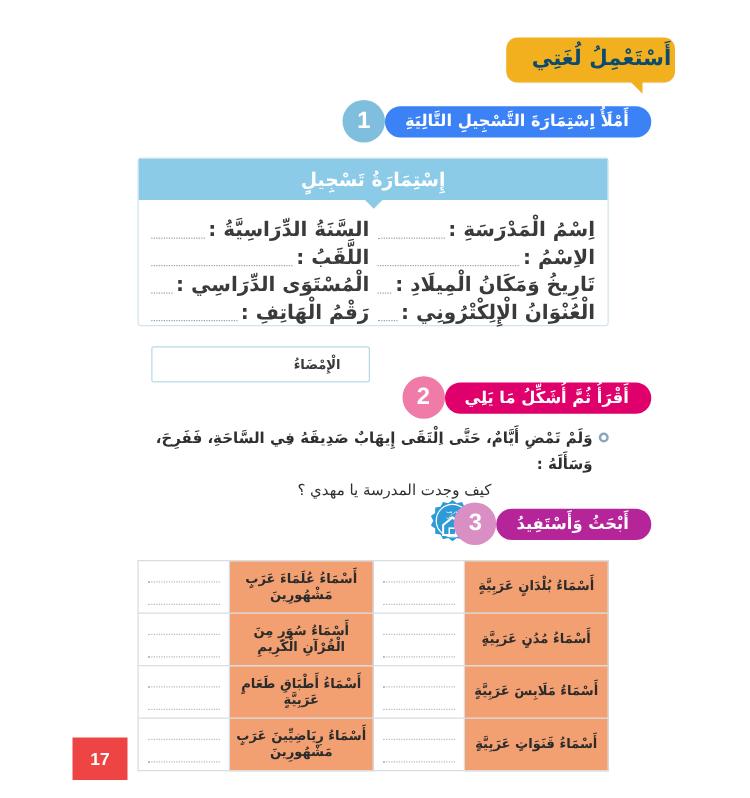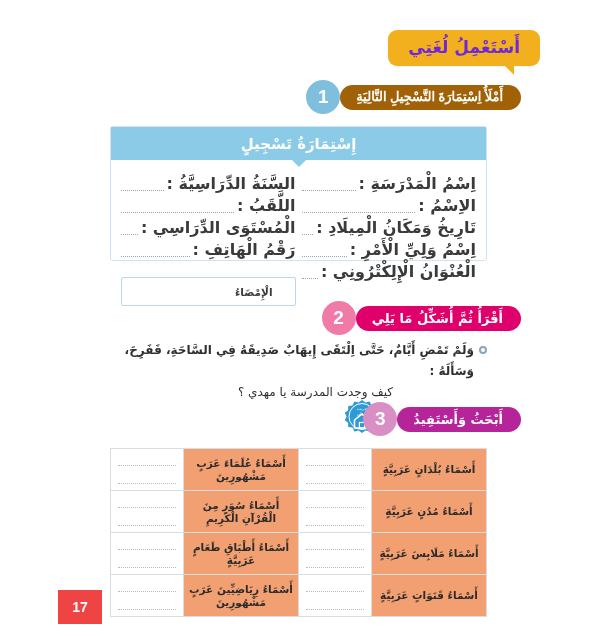--- a/index.html
+++ b/index.html
@@ -19,23 +19,23 @@
     width: 600px;
     height: 638px;
   }
 
   
   .title-banner {
     position: absolute;
     top: 30px;
     right: 60px;
     background: #f2b01e;
-    color: #6d28d9;
+    color: #0c4a6e;
     border-radius: 9px;
-    padding: 7px 20px 9px 20px;
+    padding: 7px 3px 9px 20px;
     font-size: 17px;
     font-weight: bold;
     letter-spacing: 0.3px;
     white-space: nowrap;
     box-shadow: 0 1px 0 rgba(0,0,0,0.04);
   }
   .title-banner .tail {
     position: absolute;
     bottom: -9px;
     right: 26px;
@@ -70,21 +70,21 @@
     font-size: 13px;
     font-weight: bold;
     display: flex; align-items: center;
     padding: 0 18px 0 16px;
     margin-right: -14px;
     white-space: nowrap;
   }
 
   .sec1 { top: 80px; right: 93px; }
   .sec1 .sec-badge { background: #7fbfdd; }
-  .sec1 .sec-pill  { background: #a16207; font-family: Liberation Serif, serif; }
+  .sec1 .sec-pill  { background: #3b82f6; }
 
   .sec2 { top: 301px; right: 93px; }
   .sec2 .sec-badge { background: #f07aa8; }
   .sec2 .sec-pill  { background: #e0006c; }
 
   .sec3 { top: 402px; right: 93px; }
   .sec3 .sec-badge { background: #d98fc4; }
   .sec3 .sec-pill  { background: #b6249a; }
 
   
@@ -275,24 +275,20 @@
         </div>
         <div class="field-row">
           <span class="field-label">الاِسْمُ :</span>
           <span class="field-line"></span>
         </div>
         <div class="field-row">
           <span class="field-label">تَارِيخُ وَمَكَانُ الْمِيلَادِ :</span>
           <span class="field-line"></span>
         </div>
         <div class="field-row">
-          <span class="field-label">اِسْمُ وَلِيِّ الْأَمْرِ :</span>
-          <span class="field-line"></span>
-        </div>
-        <div class="field-row">
           <span class="field-label">الْعُنْوَانُ الْإِلِكْتْرُونِي :</span>
           <span class="field-line"></span>
         </div>
       </div>
 
       <div class="form-col">
         <div class="field-row">
           <span class="field-label">السَّنَةُ الدِّرَاسِيَّةُ :</span>
           <span class="field-line"></span>
         </div>

